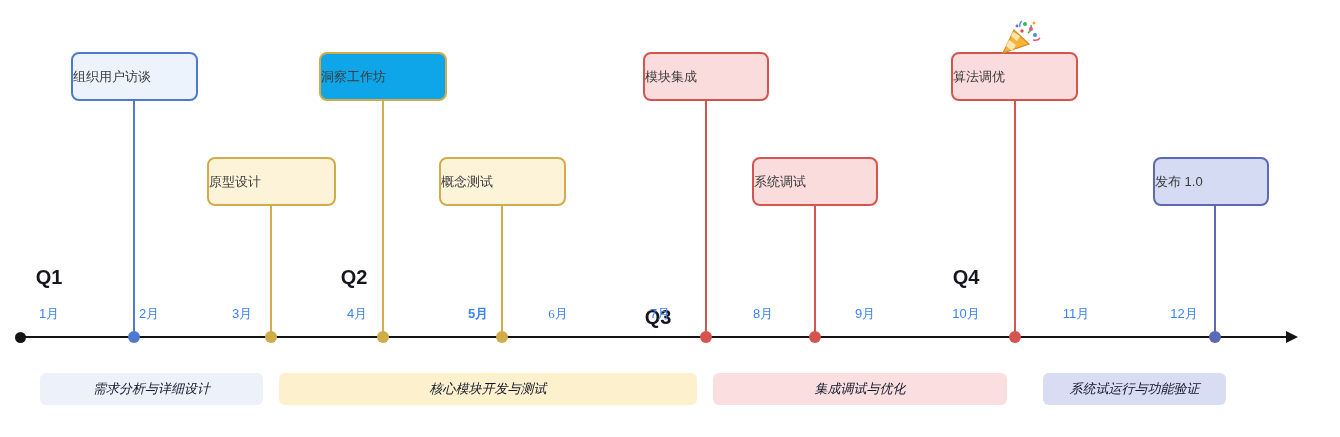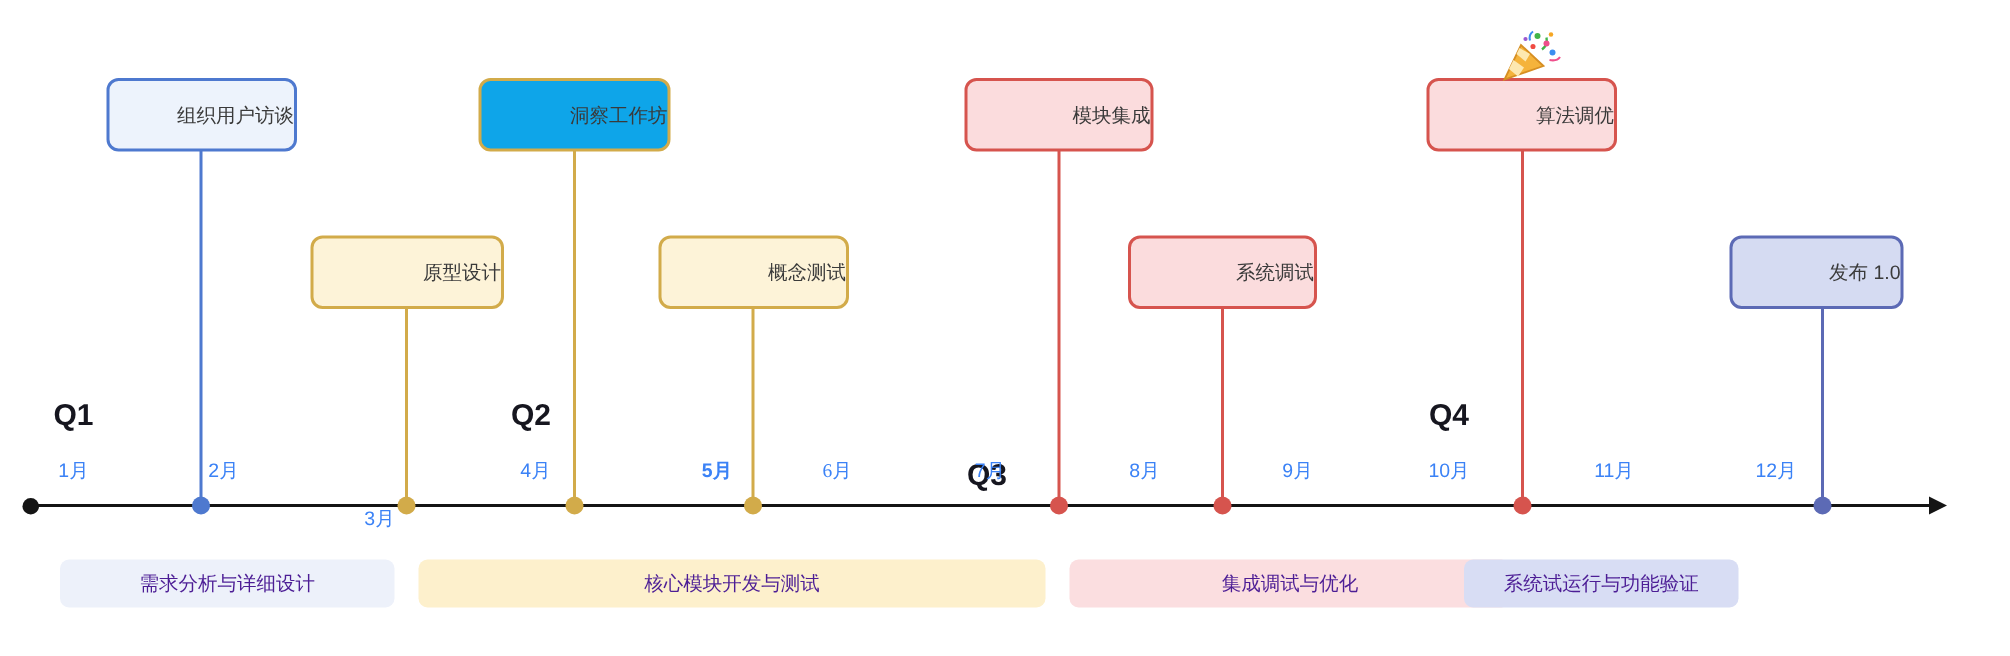--- a/index.html
+++ b/index.html
@@ -59,21 +59,21 @@
     width: 2px;
   }
   .mbox {
     position: absolute;
     height: 49px;
     border: 2px solid;
     border-radius: 8px;
     box-sizing: border-box;
     display: flex;
     align-items: center;
-    justify-content: flex-end;
+    justify-content: flex-start;
   }
   .mbox-label {
     font-size: 13px;
     color: #3a3a3a;
     white-space: nowrap;
   }
   .dot {
     position: absolute;
     top: 331px;
     width: 12px;
@@ -84,22 +84,23 @@
     position: absolute;
     top: 373px;
     height: 32px;
     border-radius: 6px;
     display: flex;
     align-items: center;
     justify-content: center;
   }
   .phase-label {
     font-size: 13px;
-    color: #4c1d95;
+    color: #0f172a;
     white-space: nowrap;
+    font-style: italic;
   }
   .popper-icon {
     position: absolute;
     left: 999px;
     top: 20px;
     width: 42px;
     height: 38px;
     z-index: 3;
   }
 </style>
@@ -109,21 +110,21 @@
 <div id="canvas">
   <div class="axis-line"></div>
   <div class="axis-start-dot"></div>
   <div class="axis-arrowhead"></div>
 <div class="qlabel" style="left: 9px;">Q1</div>
     <div class="qlabel" style="left: 314px;">Q2</div>
     <div class="qlabel" style="left: 618px; margin-top: 40px;">Q3</div>
     <div class="qlabel" style="left: 926px;">Q4</div>
     <div class="mlabel" style="left: 9px;">1月</div>
     <div class="mlabel" style="left: 109px;">2月</div>
-    <div class="mlabel" style="left: 213px; margin-top: 32px;">3月</div>
+    <div class="mlabel" style="left: 202px;">3月</div>
     <div class="mlabel" style="left: 317px;">4月</div>
     <div class="mlabel" style="left: 438px; font-weight: bold;">5月</div>
     <div class="mlabel" style="left: 518px; font-family: Liberation Serif, serif;">6月</div>
     <div class="mlabel" style="left: 620px;">7月</div>
     <div class="mlabel" style="left: 723px;">8月</div>
     <div class="mlabel" style="left: 825px;">9月</div>
     <div class="mlabel" style="left: 926px;">10月</div>
     <div class="mlabel" style="left: 1036px;">11月</div>
     <div class="mlabel" style="left: 1144px;">12月</div>
     <div class="stem" style="left: 133px; top: 99px; height: 238px; background: rgb(78, 121, 207);"></div>
@@ -182,16 +183,16 @@
     <div class="dot" style="left: 1209px; background: rgb(92, 106, 181);"></div>
     <div class="phase" style="left: 40px; width: 223px; background: rgb(237, 241, 250);">
       <div class="phase-label">需求分析与详细设计</div>
     </div>
     <div class="phase" style="left: 279px; width: 418px; background: rgb(253, 240, 204); align-items: center;">
       <div class="phase-label">核心模块开发与测试</div>
     </div>
     <div class="phase" style="left: 713px; width: 294px; background: rgb(251, 222, 224);">
       <div class="phase-label">集成调试与优化</div>
     </div>
-    <div class="phase" style="left: 976px; width: 183px; background: rgb(216, 221, 244);">
+    <div class="phase" style="left: 1043px; width: 183px; background: rgb(216, 221, 244);">
       <div class="phase-label">系统试运行与功能验证</div>
     </div>
   </div>
 
 </body></html>

